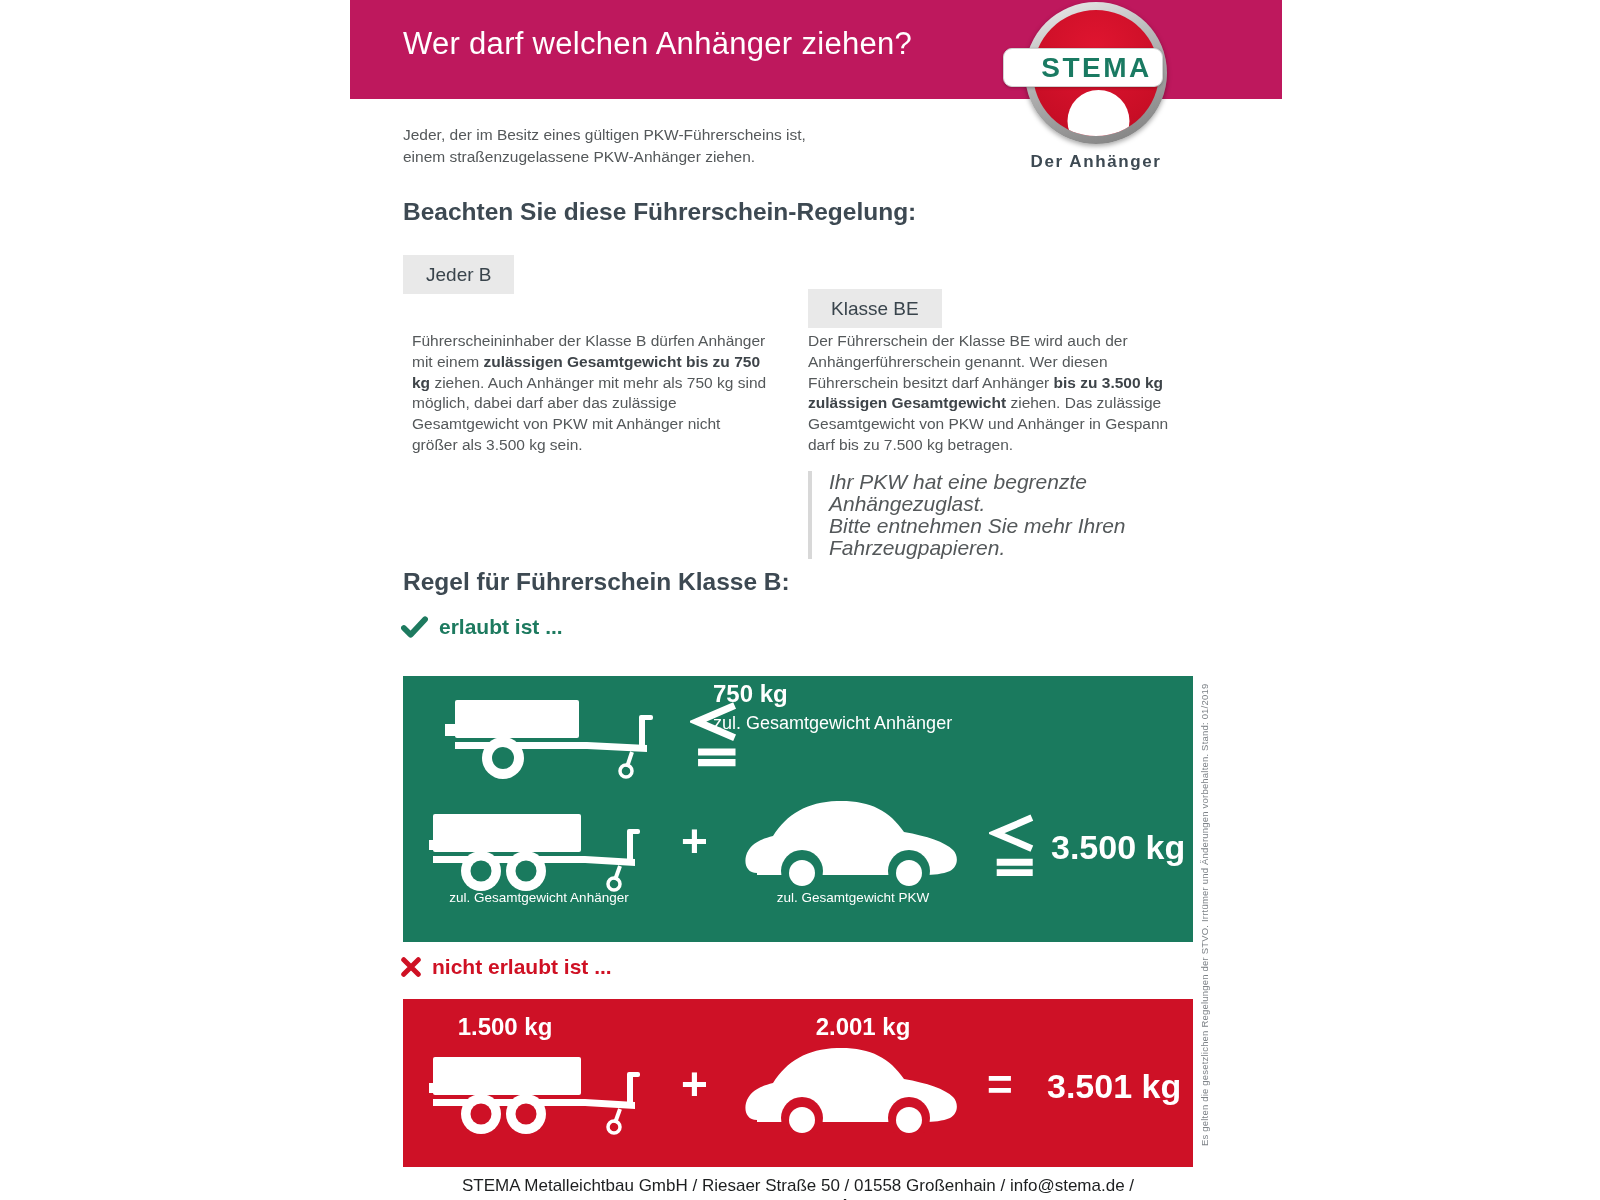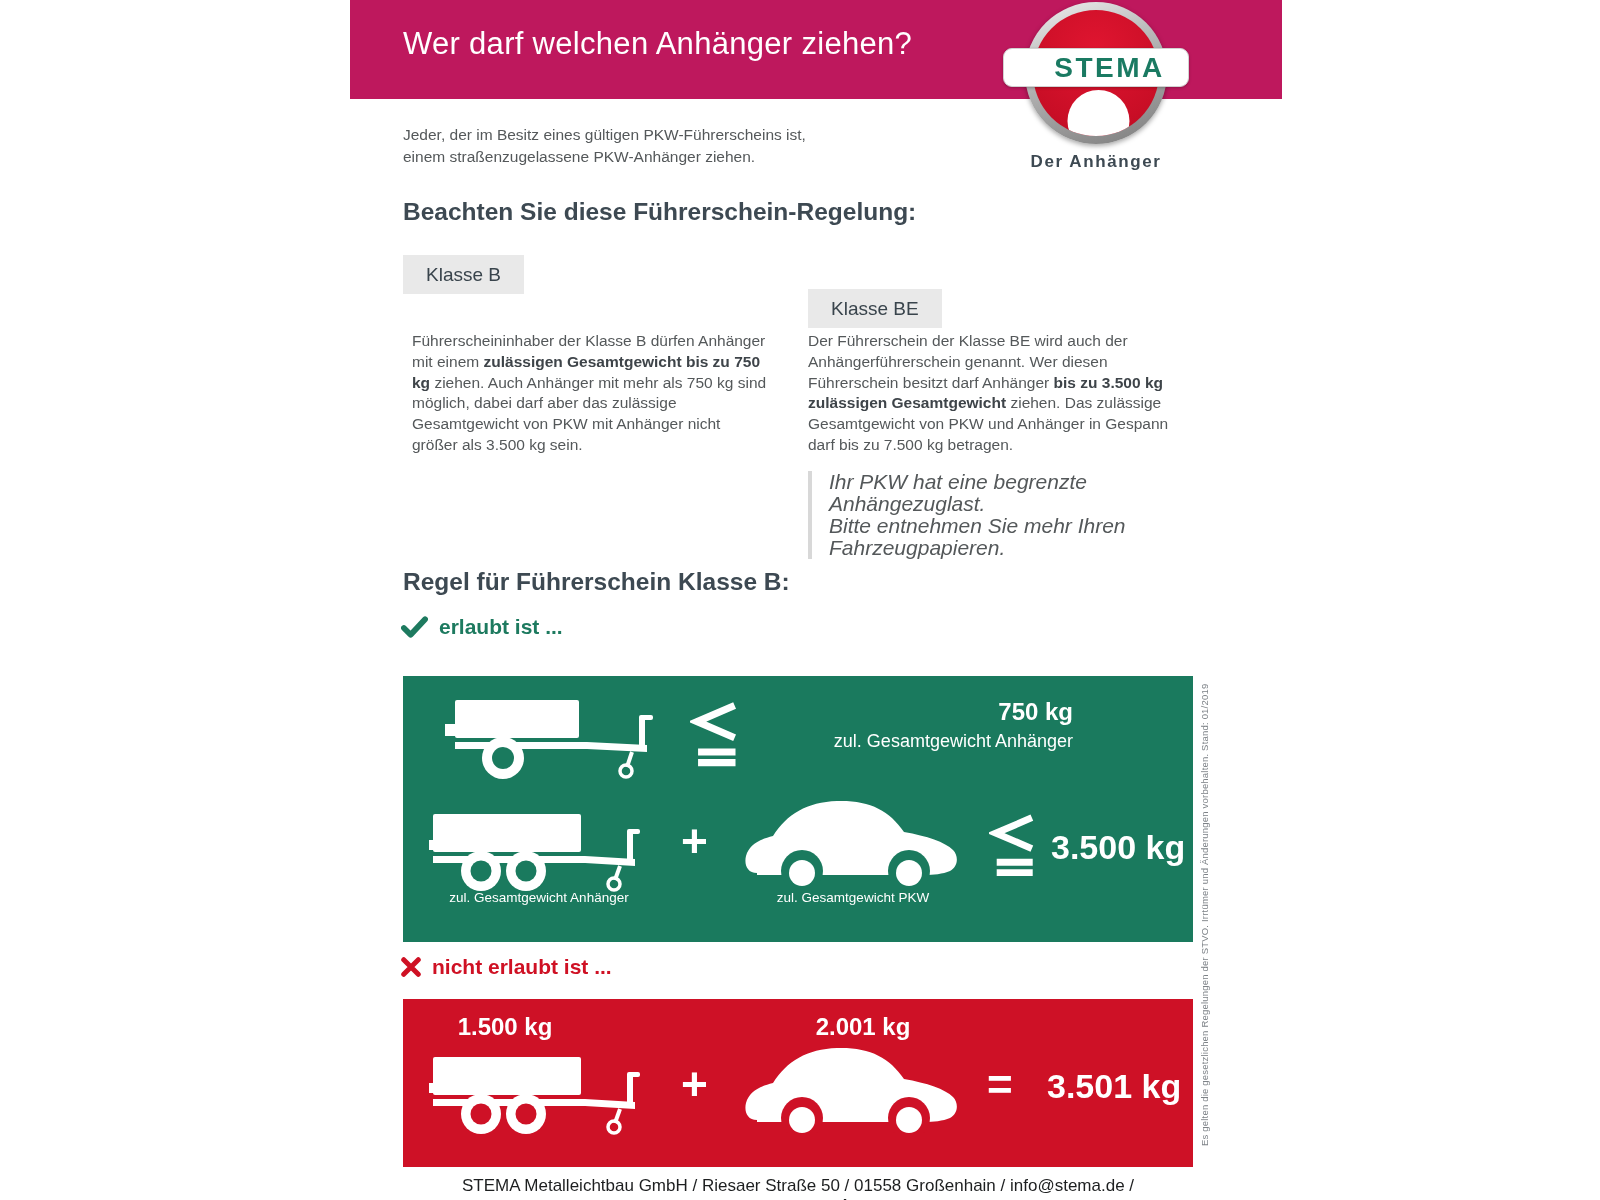--- a/index.html
+++ b/index.html
@@ -16,21 +16,21 @@
 
   
   .logo-group { left:1003px; top:2px; width:186px; height:178px; }
   .logo-ring { position:absolute; left:22px; top:0; width:142px; height:142px; border-radius:50%;
     background:linear-gradient(160deg,#f2f2f2 0%,#bdbdbd 35%,#7c7c7c 100%);
     box-shadow:0 2px 5px rgba(0,0,0,0.35); }
   .logo-red { position:absolute; left:8px; top:8px; width:126px; height:126px; border-radius:50%;
     background:radial-gradient(circle at 50% 32%, #e01530 0%, #c90e26 70%, #b50c22 100%); overflow:hidden; }
   .logo-swoosh { position:absolute; left:50%; bottom:-16px; width:62px; height:62px; border-radius:50%;
     background:#ffffff; transform:translateX(-46%); }
-  .logo-band { position:absolute; left:0; top:46px; width:186px; height:39px; background:#ffffff;
+  .logo-band { position:absolute; left:0; top:46px; width:160px; height:39px; background:#ffffff;
     border-radius:9px; border:1px solid #d2d2d2; box-shadow:0 1px 3px rgba(0,0,0,0.25);
     display:flex; align-items:center; justify-content:center;padding-left:27px; }
   .logo-brand { font-size:28px; font-weight:800; letter-spacing:2.5px; color:#1a7a62; }
   .logo-tagline { position:absolute; left:0; top:150px; width:186px; text-align:center;
     font-size:17px; font-weight:700; letter-spacing:1.6px; color:#3d4952; }
 
   
   .intro { left:403px; top:124px; font-size:15.5px; line-height:21.5px; color:#54585a; }
 
   
@@ -63,21 +63,21 @@
   .cap-lg { font-size:18px; color:#ffffff; }
   .plus-sign { font-size:46px; font-weight:600; color:#ffffff; line-height:1; }
   .eq-sign { font-size:44px; font-weight:700; color:#ffffff; line-height:1; }
   svg .wht { fill:#ffffff; }
   .panel-green svg .hole { fill:#1a7a5e; }
   .panel-red svg .hole { fill:#ce1126; }
 
   
   .g-trailer1 { left:40px; top:22px; }
   .g-leq1 { left:287px; top:26px; }
-  .g-block750 { left:310px; top:22px; width:360px; text-align:right; }
+  .g-block750 { left:310px; top:4px; width:360px; text-align:left; }
   .g-block750 .cap-lg { margin-top:5px; }
   .g-trailer2 { left:26px; top:136px; }
   .g-cap-trailer { left:16px; top:214px; width:240px; text-align:center; }
   .g-plus { left:278px; top:142px; }
   .g-car { left:338px; top:112px; }
   .g-cap-car { left:330px; top:214px; width:240px; text-align:center; }
   .g-leq2 { left:586px; top:138px; }
   .g-total { left:648px; top:152px; }
 
   
@@ -116,21 +116,21 @@
     <div class="logo-tagline">Der Anhänger</div>
   </div>
 
   <div class="abs intro">
     <div>Jeder, der im Besitz eines gültigen PKW-Führerscheins ist,</div>
     <div>einem straßenzugelassene PKW-Anhänger ziehen.</div>
   </div>
 
   <div class="abs h-main h-regulation">Beachten Sie diese Führerschein-Regelung:</div>
 
-  <div class="abs chip chip-b">Klasse B</div>
+  <div class="abs chip chip-b">Jeder B</div>
   <div class="abs chip chip-be">Klasse BE</div>
 
   <div class="abs paragraph col-b"><span>Führerscheininhaber der Klasse B dürfen Anhänger mit einem </span><span class="seg-bold">zulässigen Gesamtgewicht bis zu 750 kg</span><span> ziehen. Auch Anhänger mit mehr als 750 kg sind möglich, dabei darf aber das zulässige Gesamtgewicht von PKW mit Anhänger nicht größer als 3.500 kg sein.</span></div>
   <div class="abs paragraph col-be"><span>Der Führerschein der Klasse BE wird auch der Anhängerführerschein genannt. Wer diesen Führerschein besitzt darf Anhänger </span><span class="seg-bold">bis zu 3.500 kg zulässigen Gesamtgewicht</span><span> ziehen. Das zulässige Gesamtgewicht von PKW und Anhänger in Gespann darf bis zu 7.500 kg betragen.</span></div>
 
   <div class="abs note">
     <div>Ihr PKW hat eine begrenzte Anhängezuglast.</div>
     <div>Bitte entnehmen Sie mehr Ihren Fahrzeugpapieren.</div>
   </div>
 

